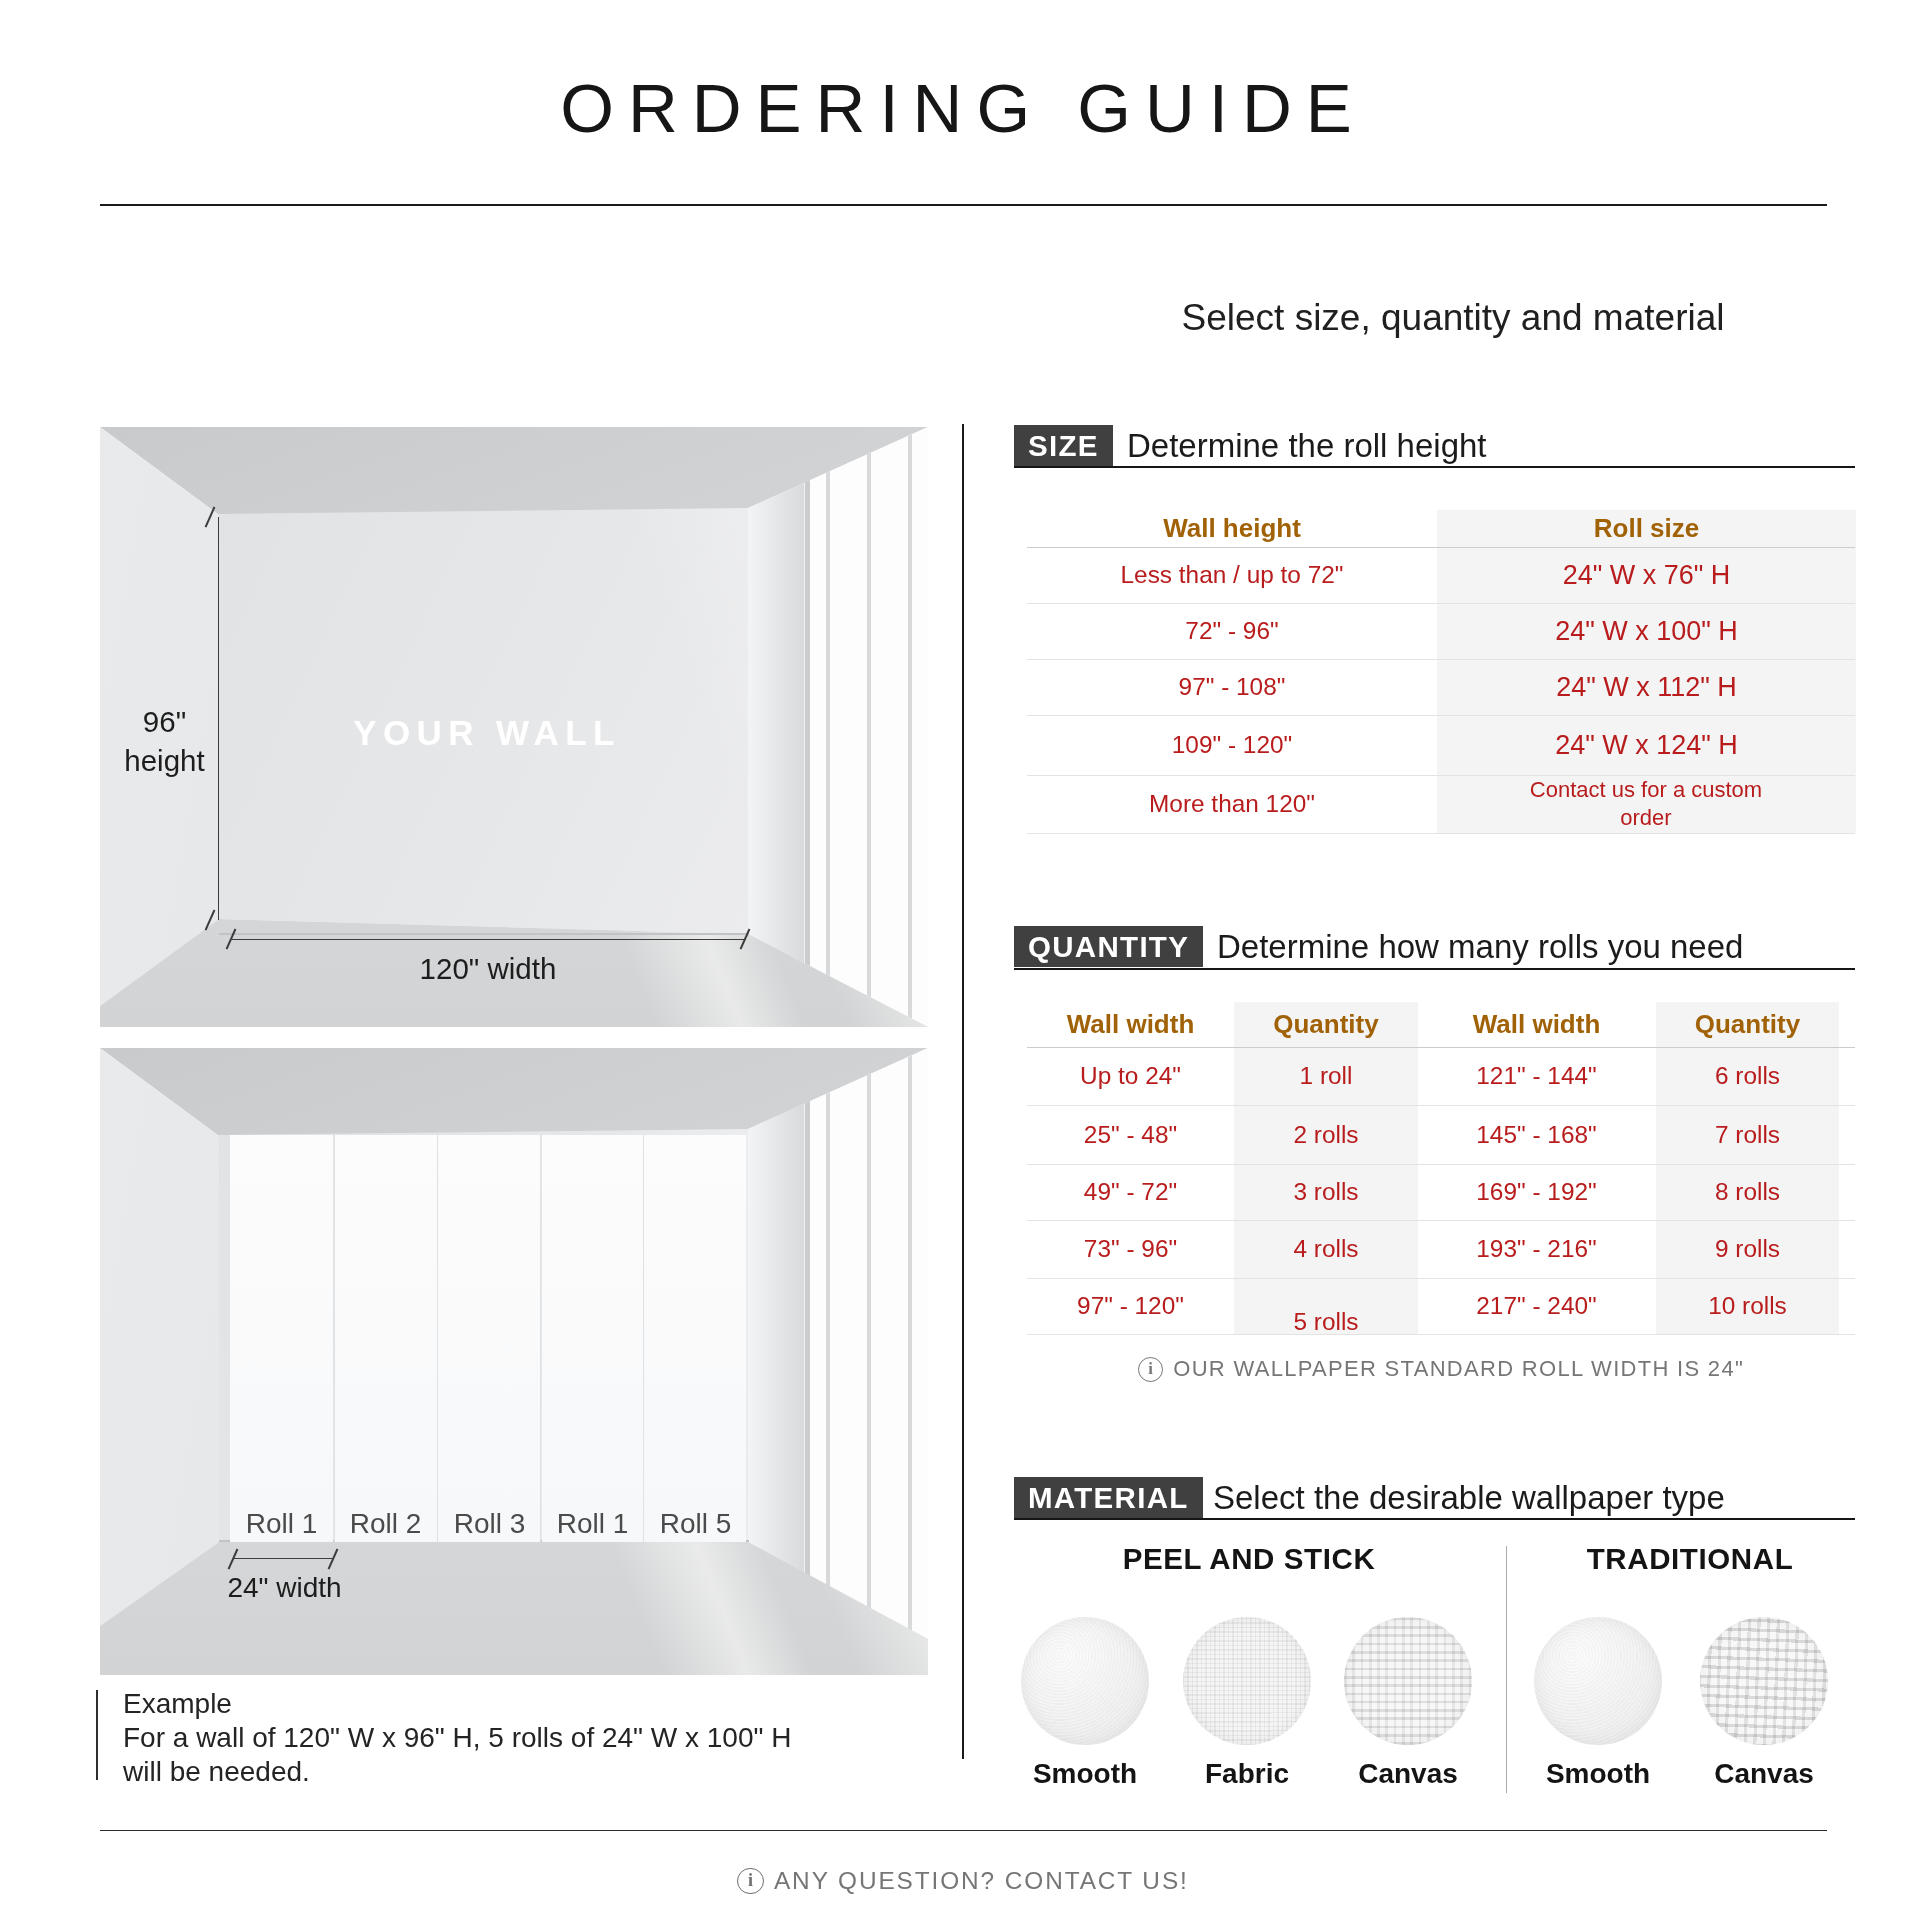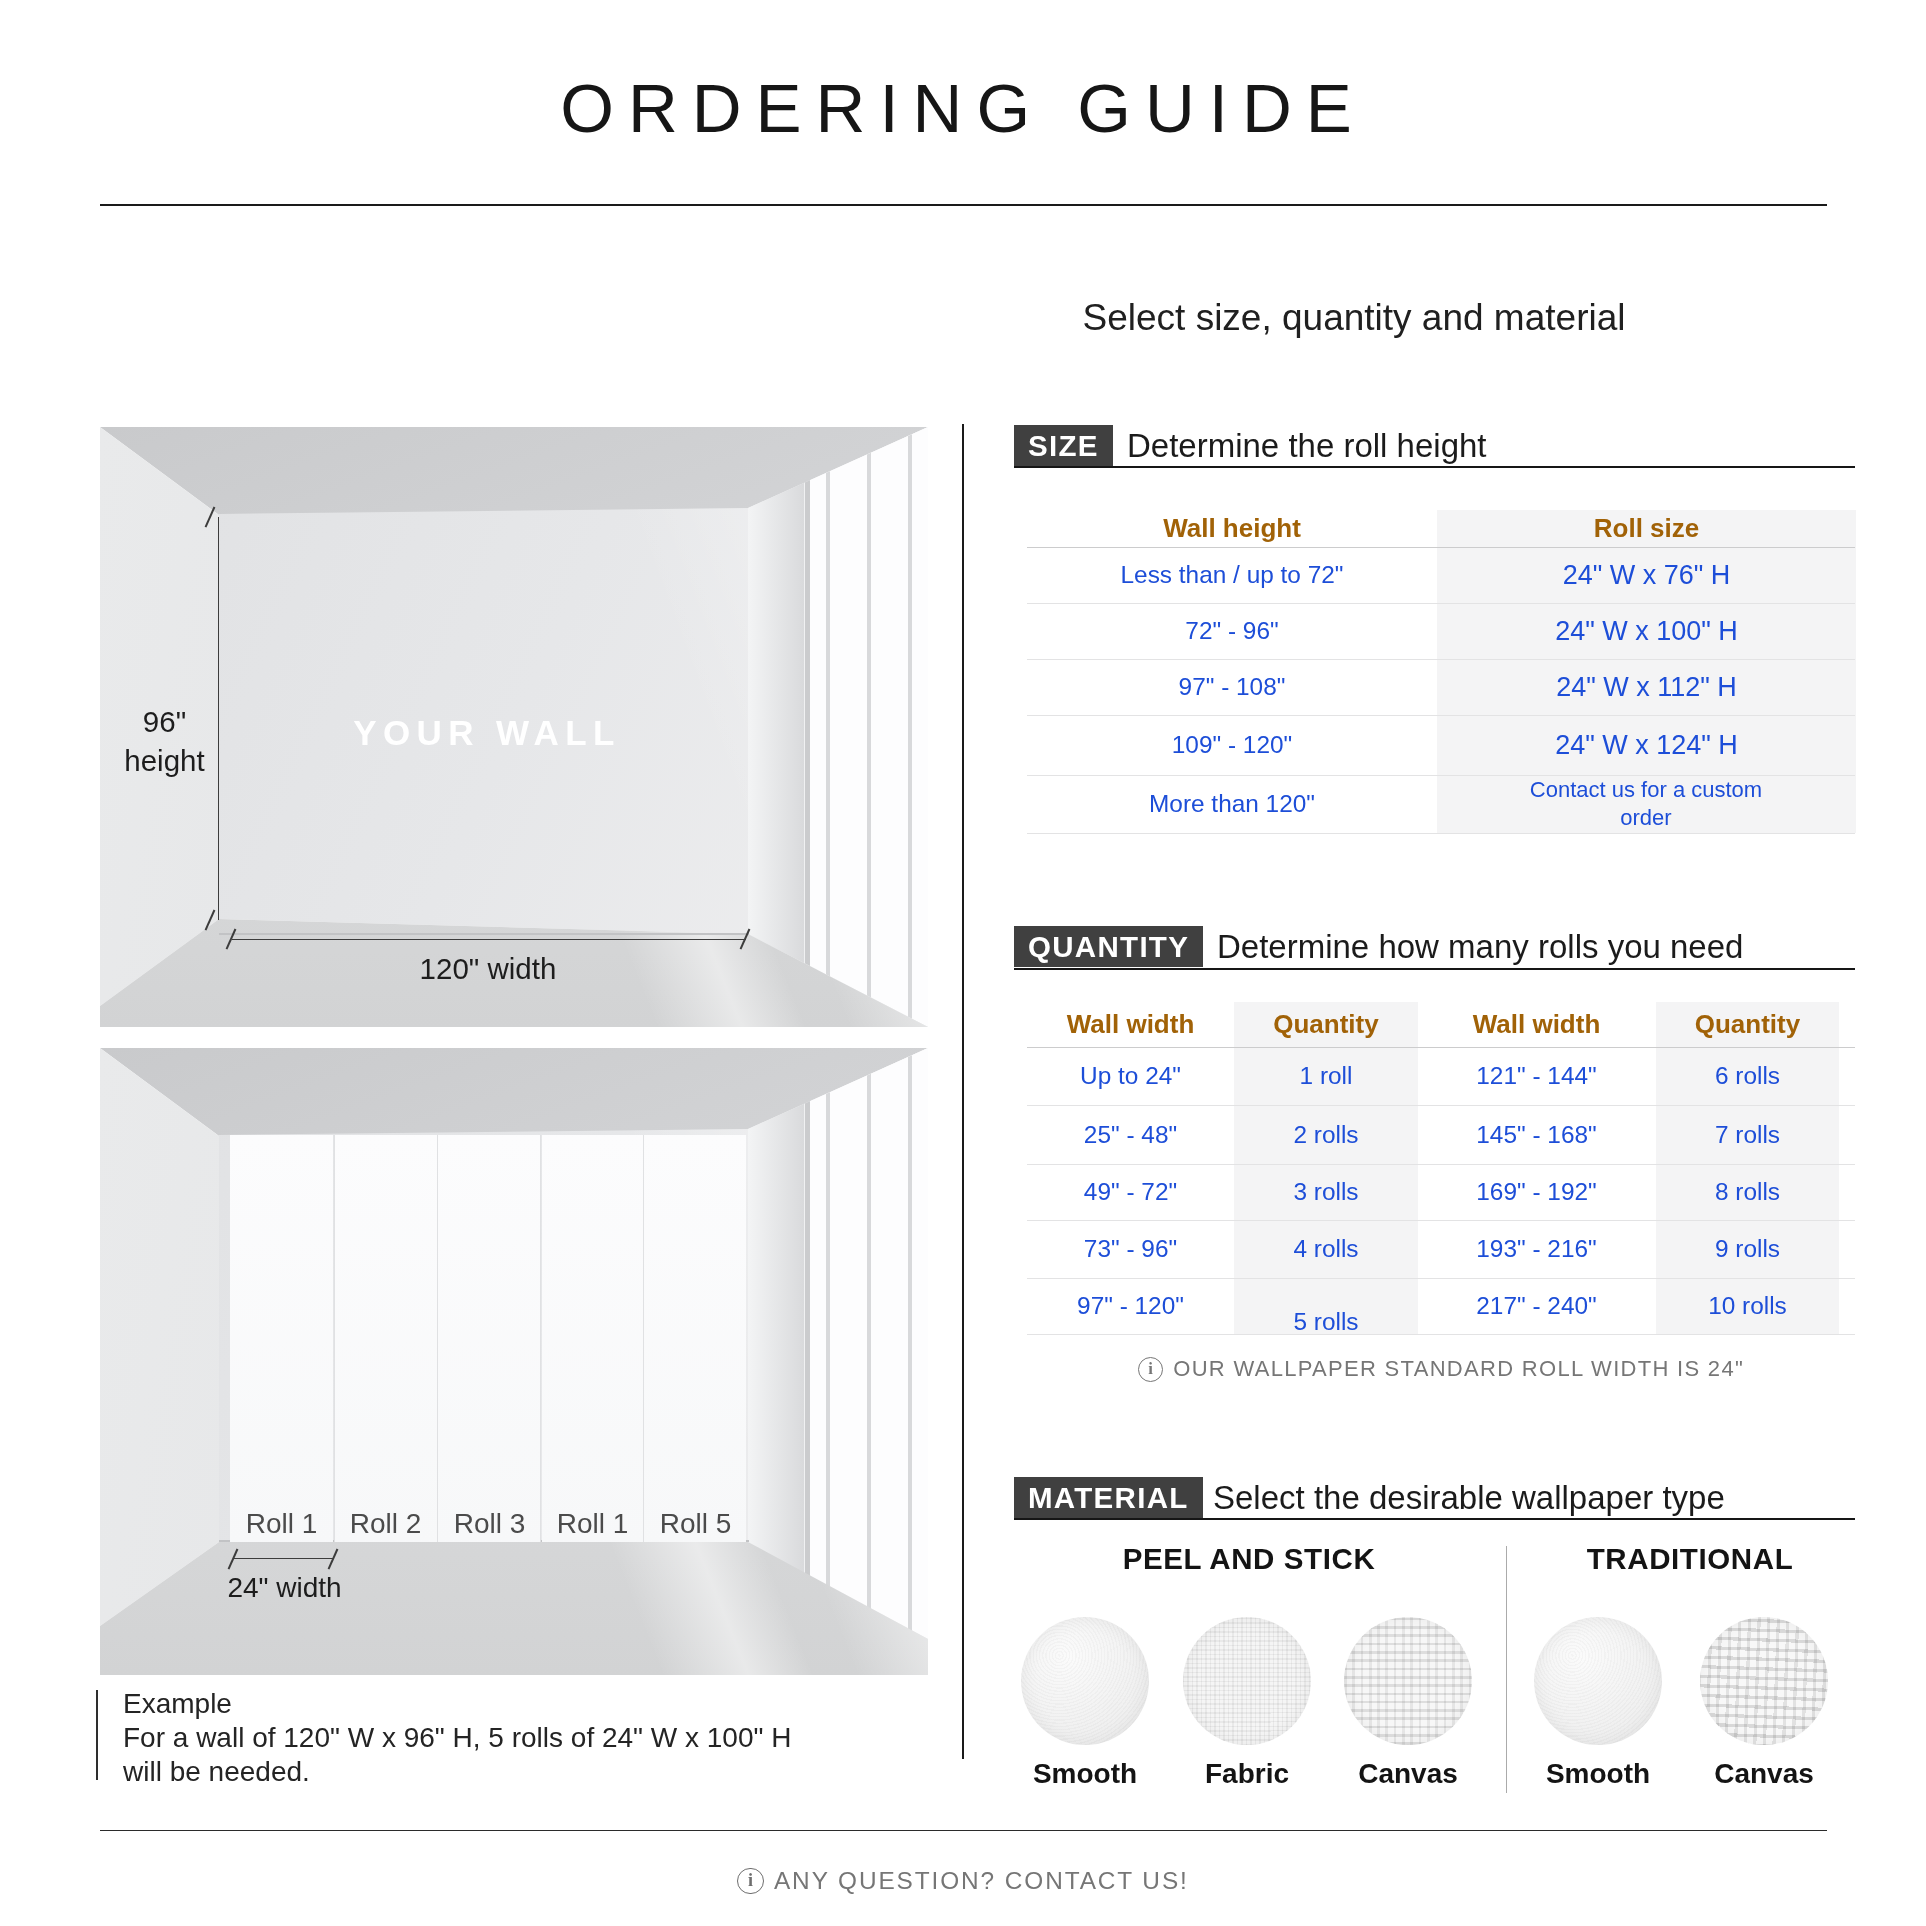--- a/index.html
+++ b/index.html
@@ -6,37 +6,37 @@
   body{font-family:"Liberation Sans","DejaVu Sans",sans-serif;color:#1c1c1c;}
   .canvas{position:relative;width:1926px;height:1926px;background:#ffffff;overflow:hidden;}
 
   
   .title{position:absolute;left:0;top:69px;width:1926px;text-align:center;
          font-size:69px;font-weight:400;letter-spacing:14px;color:#161616;}
   .title-hr{position:absolute;left:100px;top:204px;width:1727px;height:1.9px;background:#1a1a1a;}
   .col-divider{position:absolute;left:962px;top:424px;width:1.9px;height:1335px;background:#1a1a1a;}
   .left-heading{position:absolute;left:100px;top:290px;width:828px;text-align:center;
                 font-size:37px;line-height:46px;color:#202020;}
-  .right-heading{position:absolute;left:908px;top:297px;width:892px;text-align:center;
+  .right-heading{position:absolute;left:1007px;top:297px;width:892px;text-align:center;
                  font-size:37px;color:#202020;}
 
   
   .badge{position:absolute;background:#404040;color:#fff;height:41px;display:flex;align-items:center;
          padding:0 14px;font-size:29.5px;font-weight:700;letter-spacing:1.3px;}
   .sec-sub{position:absolute;height:41px;display:flex;align-items:center;font-size:33px;color:#1b1b1b;}
   .sec-line{position:absolute;left:1014px;width:841px;height:1.9px;background:#161616;}
 
   
   .tbl{position:absolute;left:1027px;width:828px;}
   .graycol{position:absolute;top:0;background:#f4f4f5;height:100%;}
   .sep{position:absolute;left:0;width:100%;height:1.3px;background:#e3e3e4;}
   .sep.dark{background:#cccccd;}
   .cell{position:absolute;display:flex;align-items:center;justify-content:center;text-align:center;}
   .th{font-size:26px;font-weight:700;color:#a16207;}
-  .td{font-size:24.4px;color:#1d4ed8;}
+  .td{font-size:24.4px;color:#b91c1c;}
   .td.big{font-size:27px;}
   .td.small{font-size:22px;line-height:28px;}
 
   .note-row{position:absolute;left:1027px;top:1356px;width:828px;display:flex;align-items:center;
             justify-content:center;gap:10.3px;color:#767676;}
   .note-text{font-size:22px;letter-spacing:1.3px;color:#767676;}
   .info-circle{display:inline-flex;align-items:center;justify-content:center;width:23px;height:23px;
                border:1.9px solid #767676;border-radius:50%;font-size:16.7px;font-weight:700;color:#767676;
                font-family:"Liberation Serif",serif;}
 

